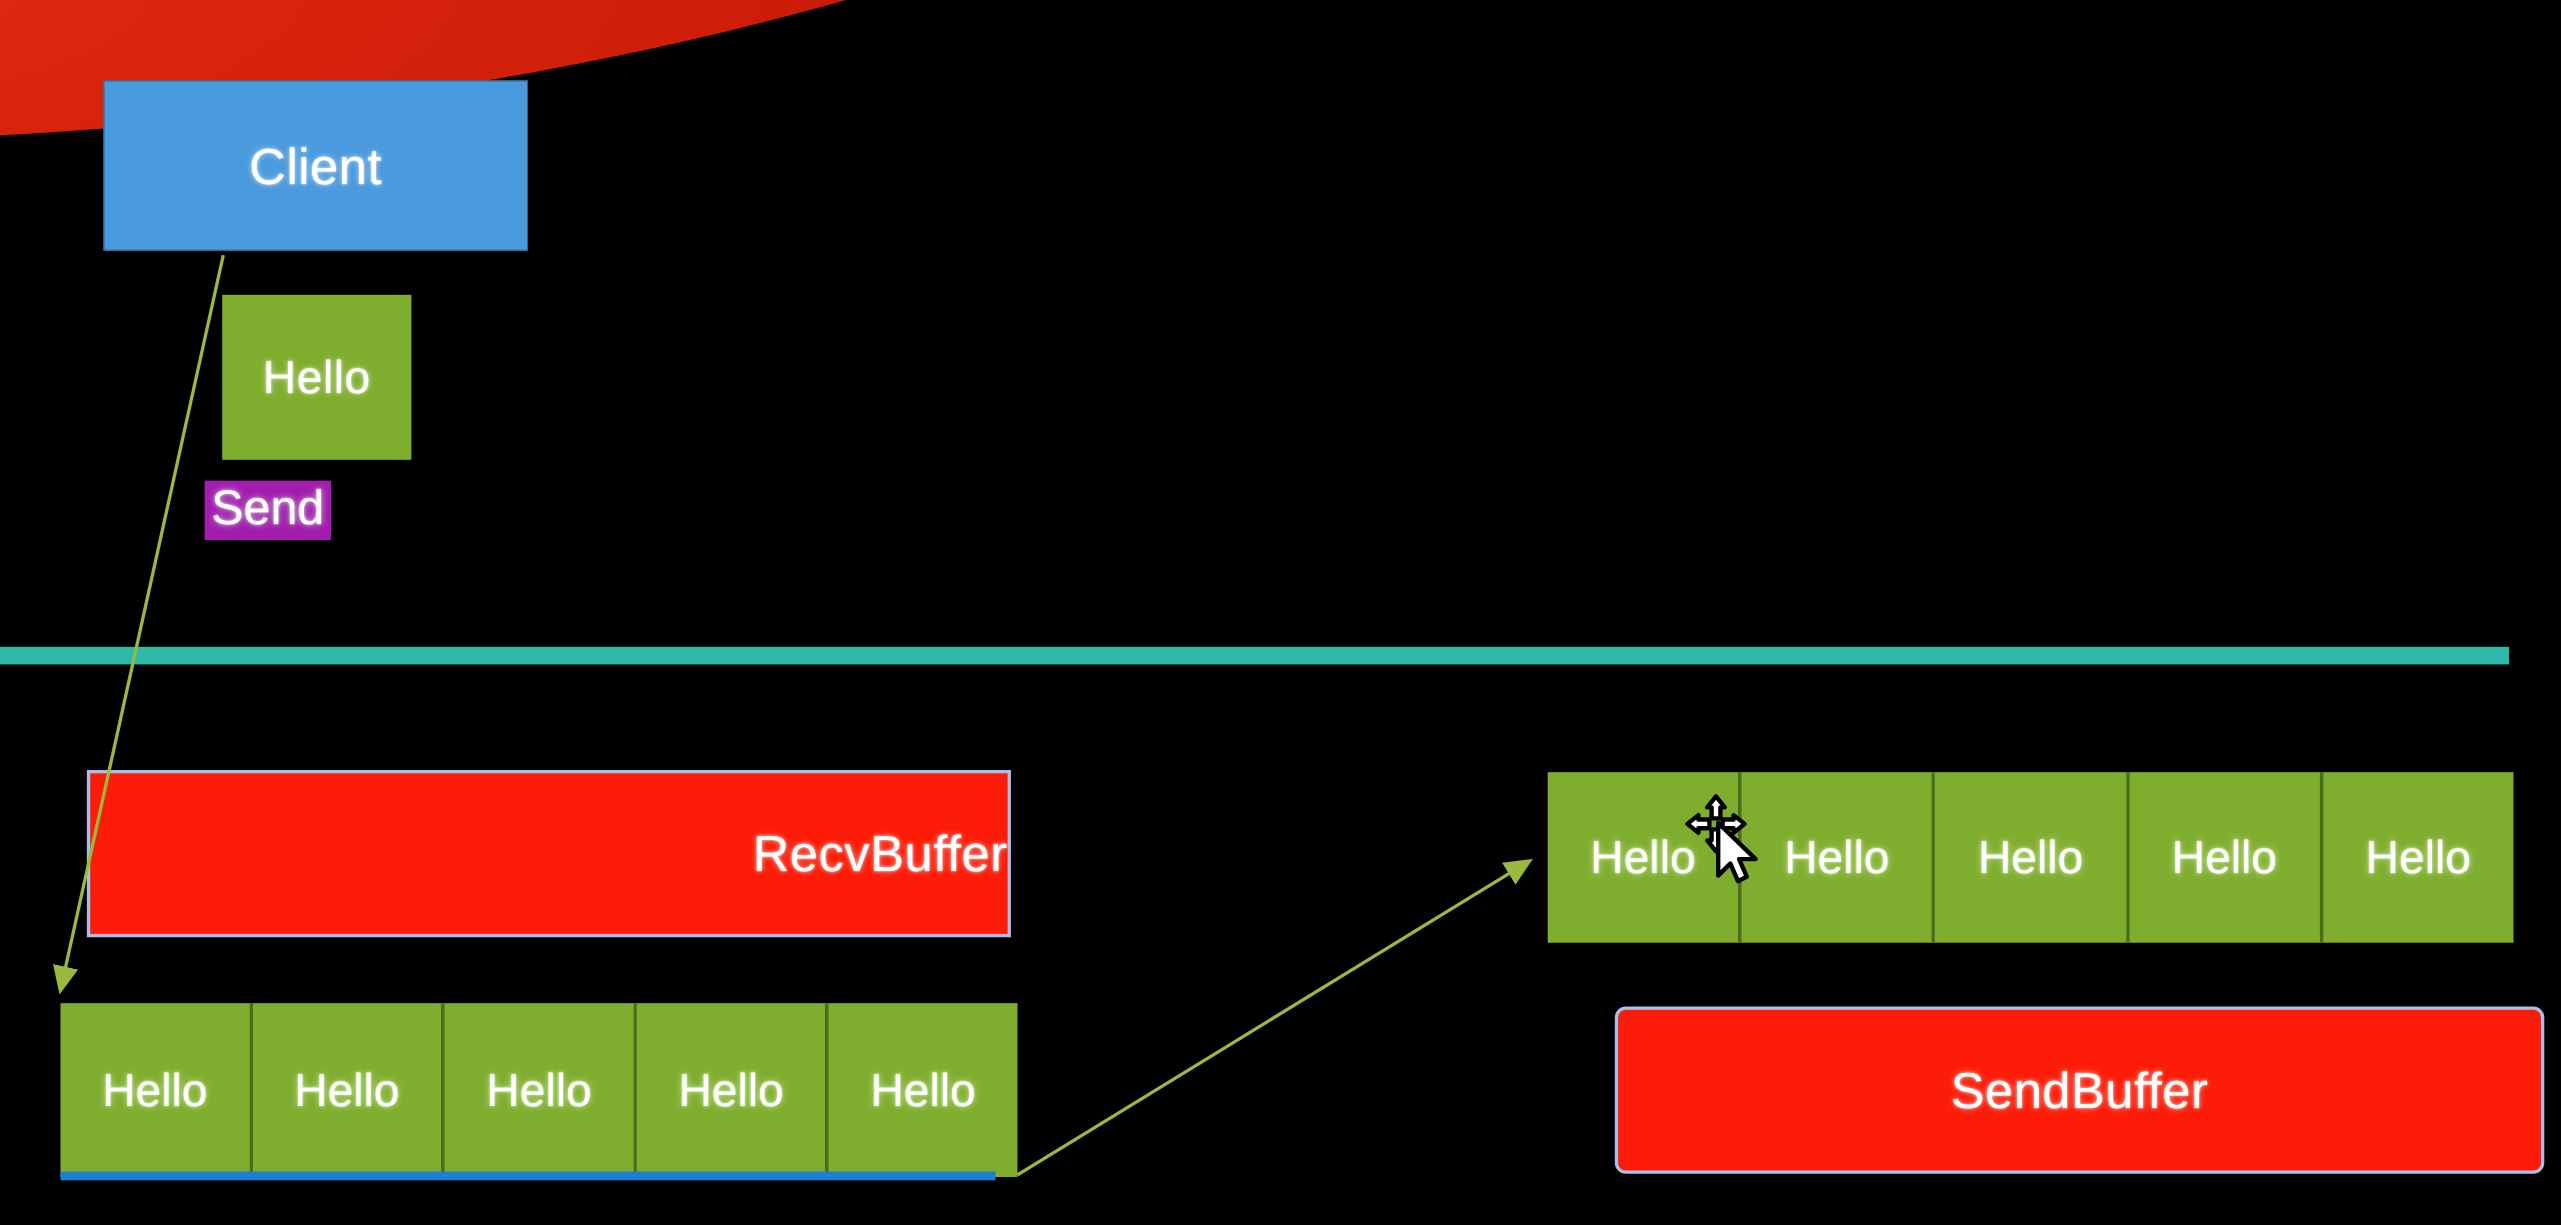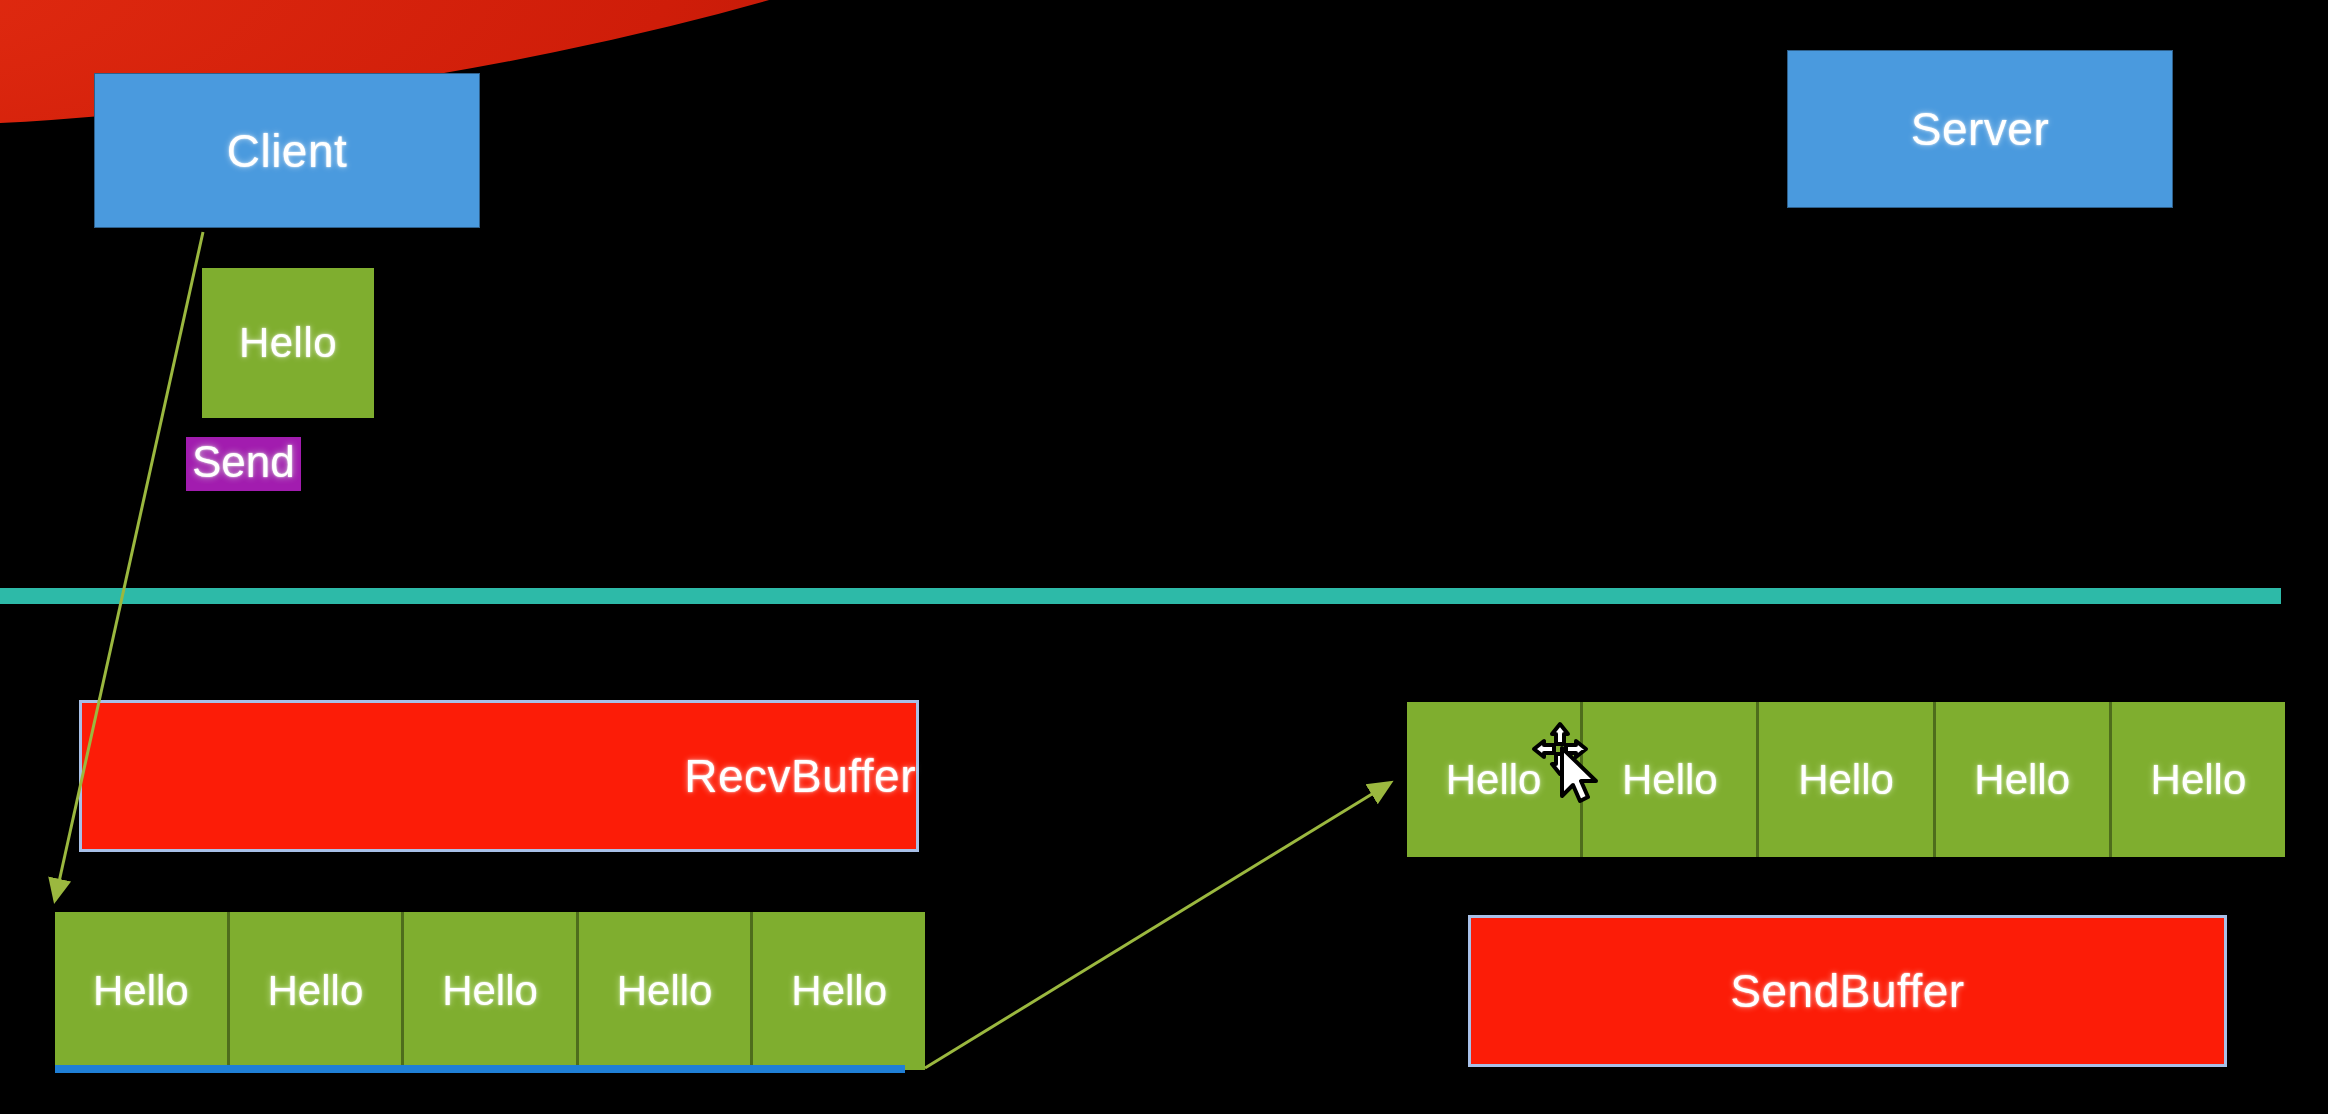--- a/index.html
+++ b/index.html
@@ -121,39 +121,36 @@
 
 <div id="stage">
 
   <div class="swoosh"></div>
   <div class="swoosh-hi"></div>
 
   <div class="box blue-box" style="left:70px; top:73px; width:386px; height:155px;">
     <span>Client</span>
   </div>
 
-  <div class="box blue-box" style="left:1763px; top:50px; width:386px; height:158px;">
-    <span>Server</span>
-  </div>
 
   <div class="box green-box" style="left:178px; top:268px; width:172px; height:150px;">
     <span>Hello</span>
   </div>
 
   <div class="send-label" style="left:186px; top:437px;">
     <span>Send</span>
   </div>
 
   <div class="teal-divider" style="left:0px; top:588px; width:2281px; height:16px;"></div>
 
   <div class="box red-box" style="left:55px; top:700px; width:840px; height:152px;justify-content:flex-end;">
     <span>RecvBuffer</span>
   </div>
 
-  <div class="box red-box" style="left:1444px; top:915px; width:759px; height:152px;">
+  <div class="box red-box" style="left:1444px; top:915px; width:845px; height:152px;border-radius:10px;">
     <span>SendBuffer</span>
   </div>
 
   <div class="seg-strip" id="client-queue" style="left:55px; top:912px; width:870px; height:158px;">
       <div class="seg">
         <span>Hello</span>
       </div>
       <div class="seg">
         <span>Hello</span>
       </div>

